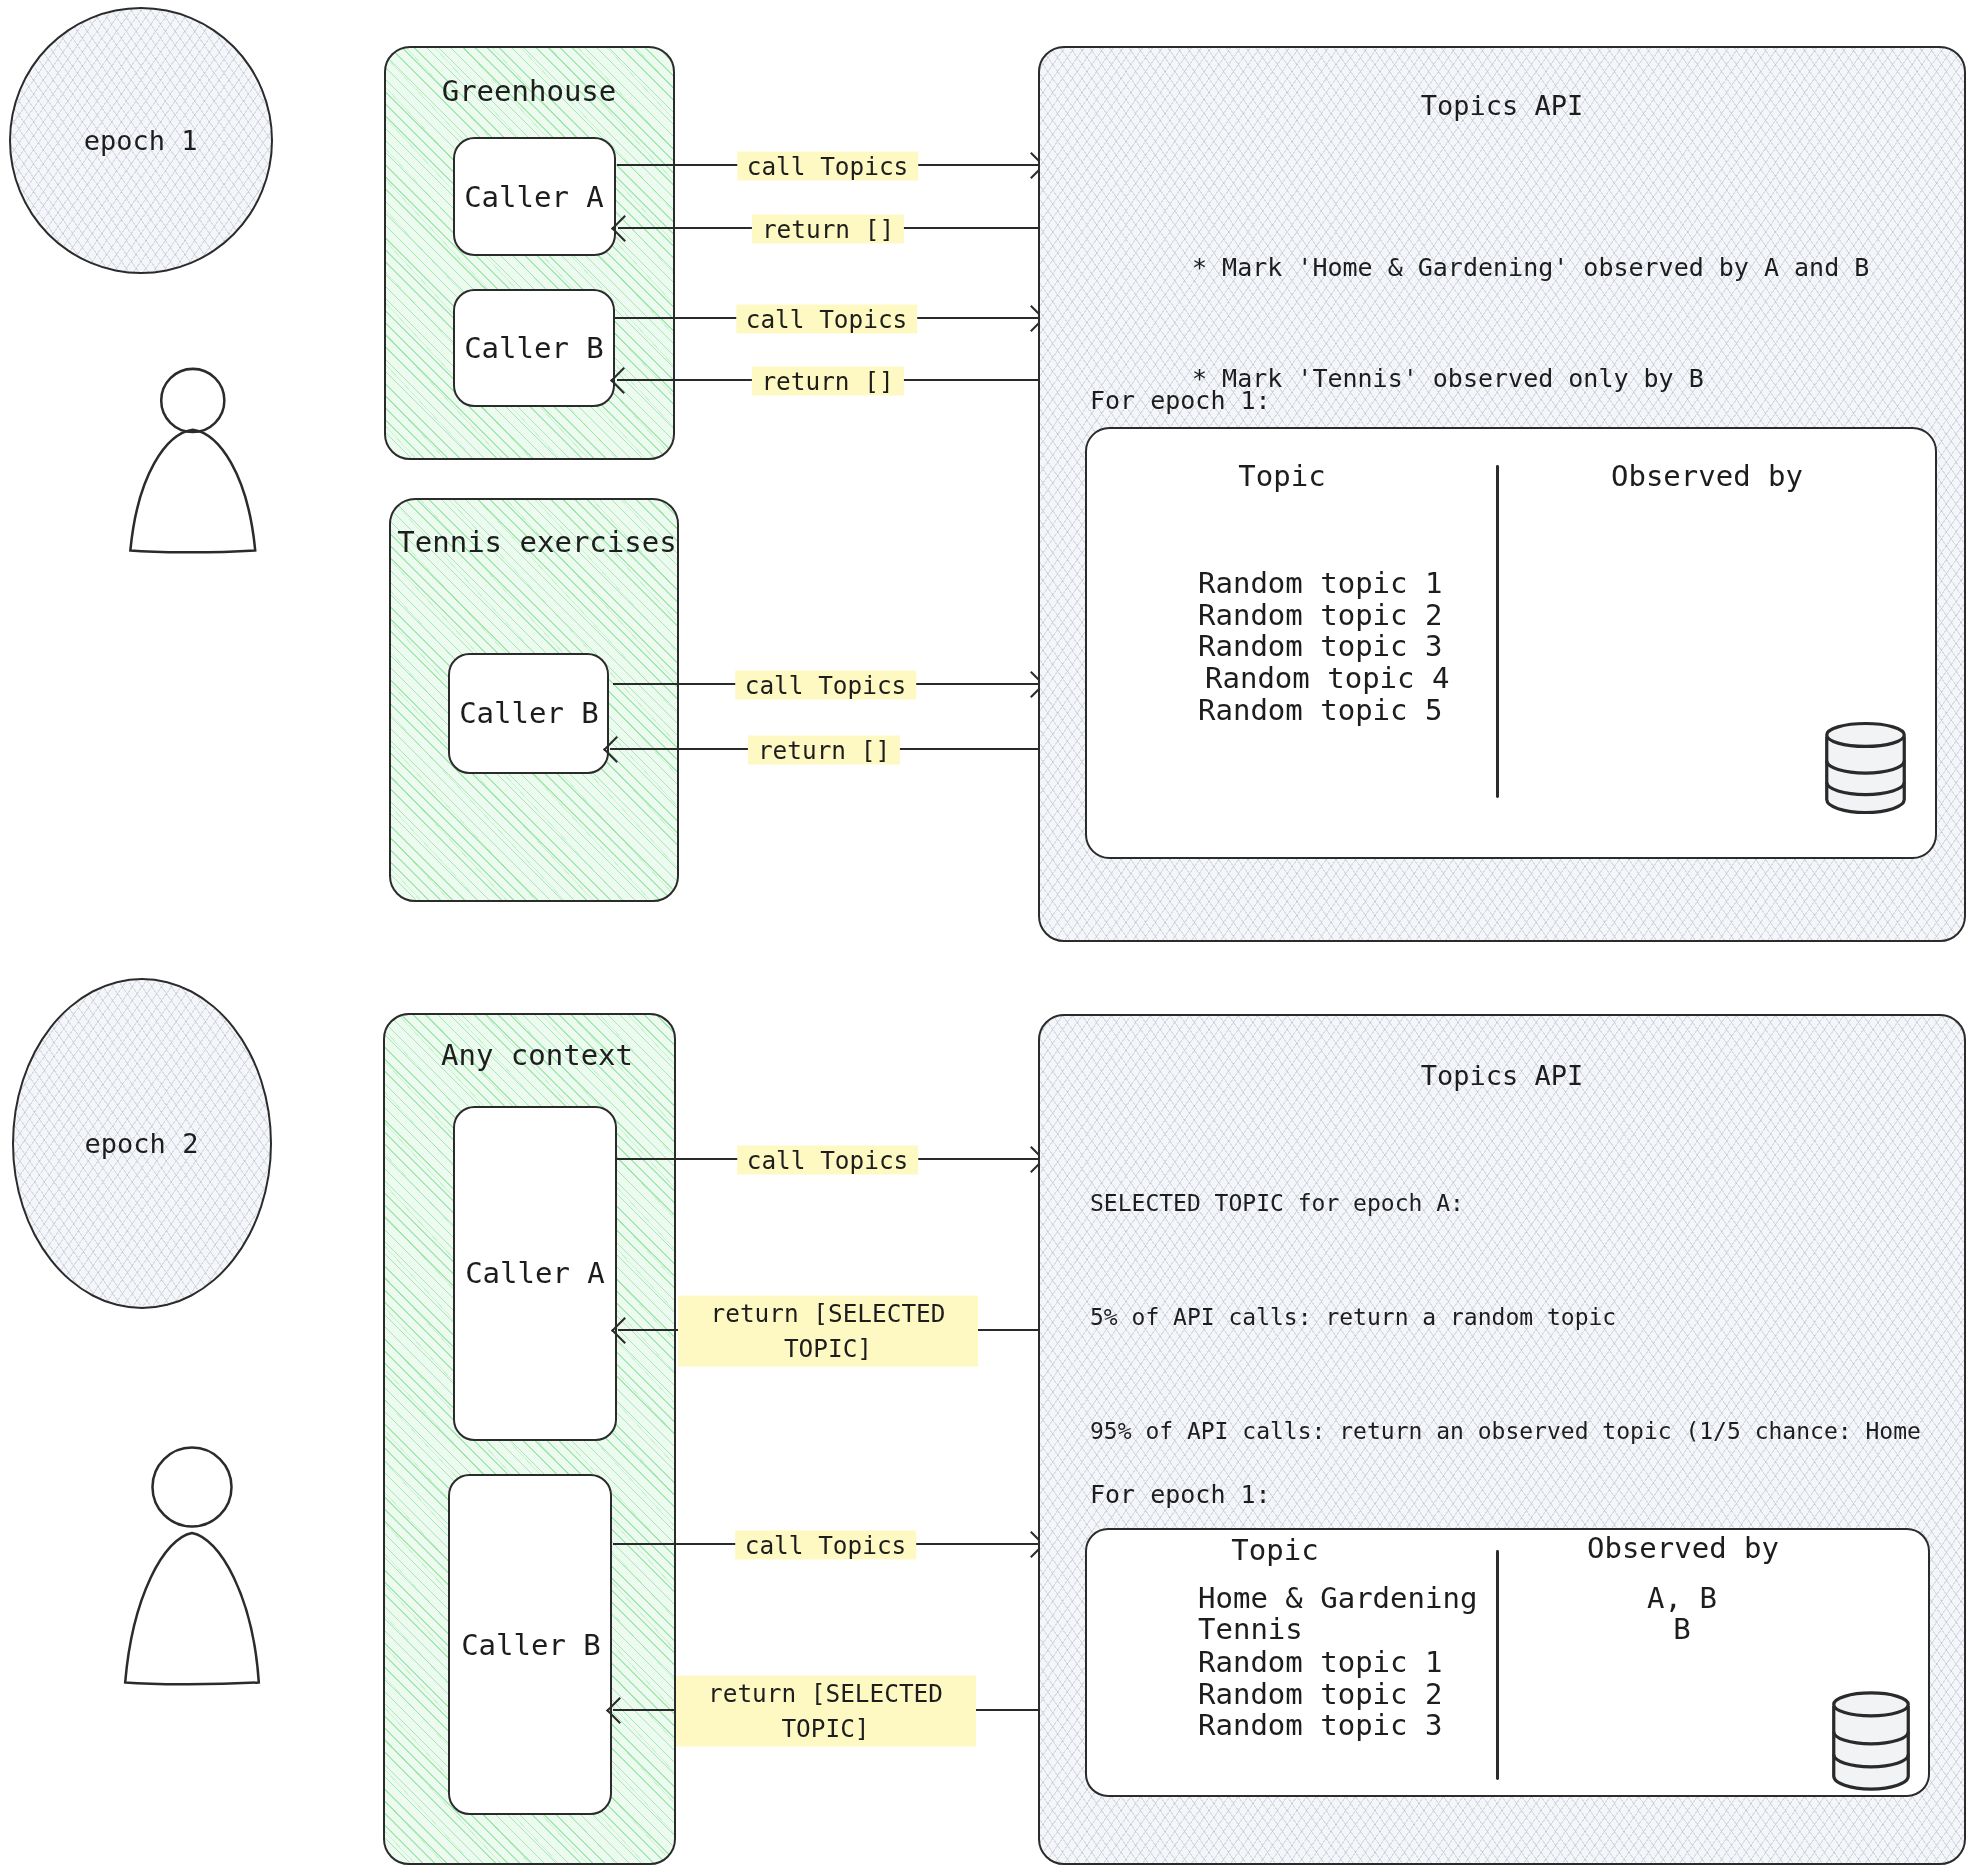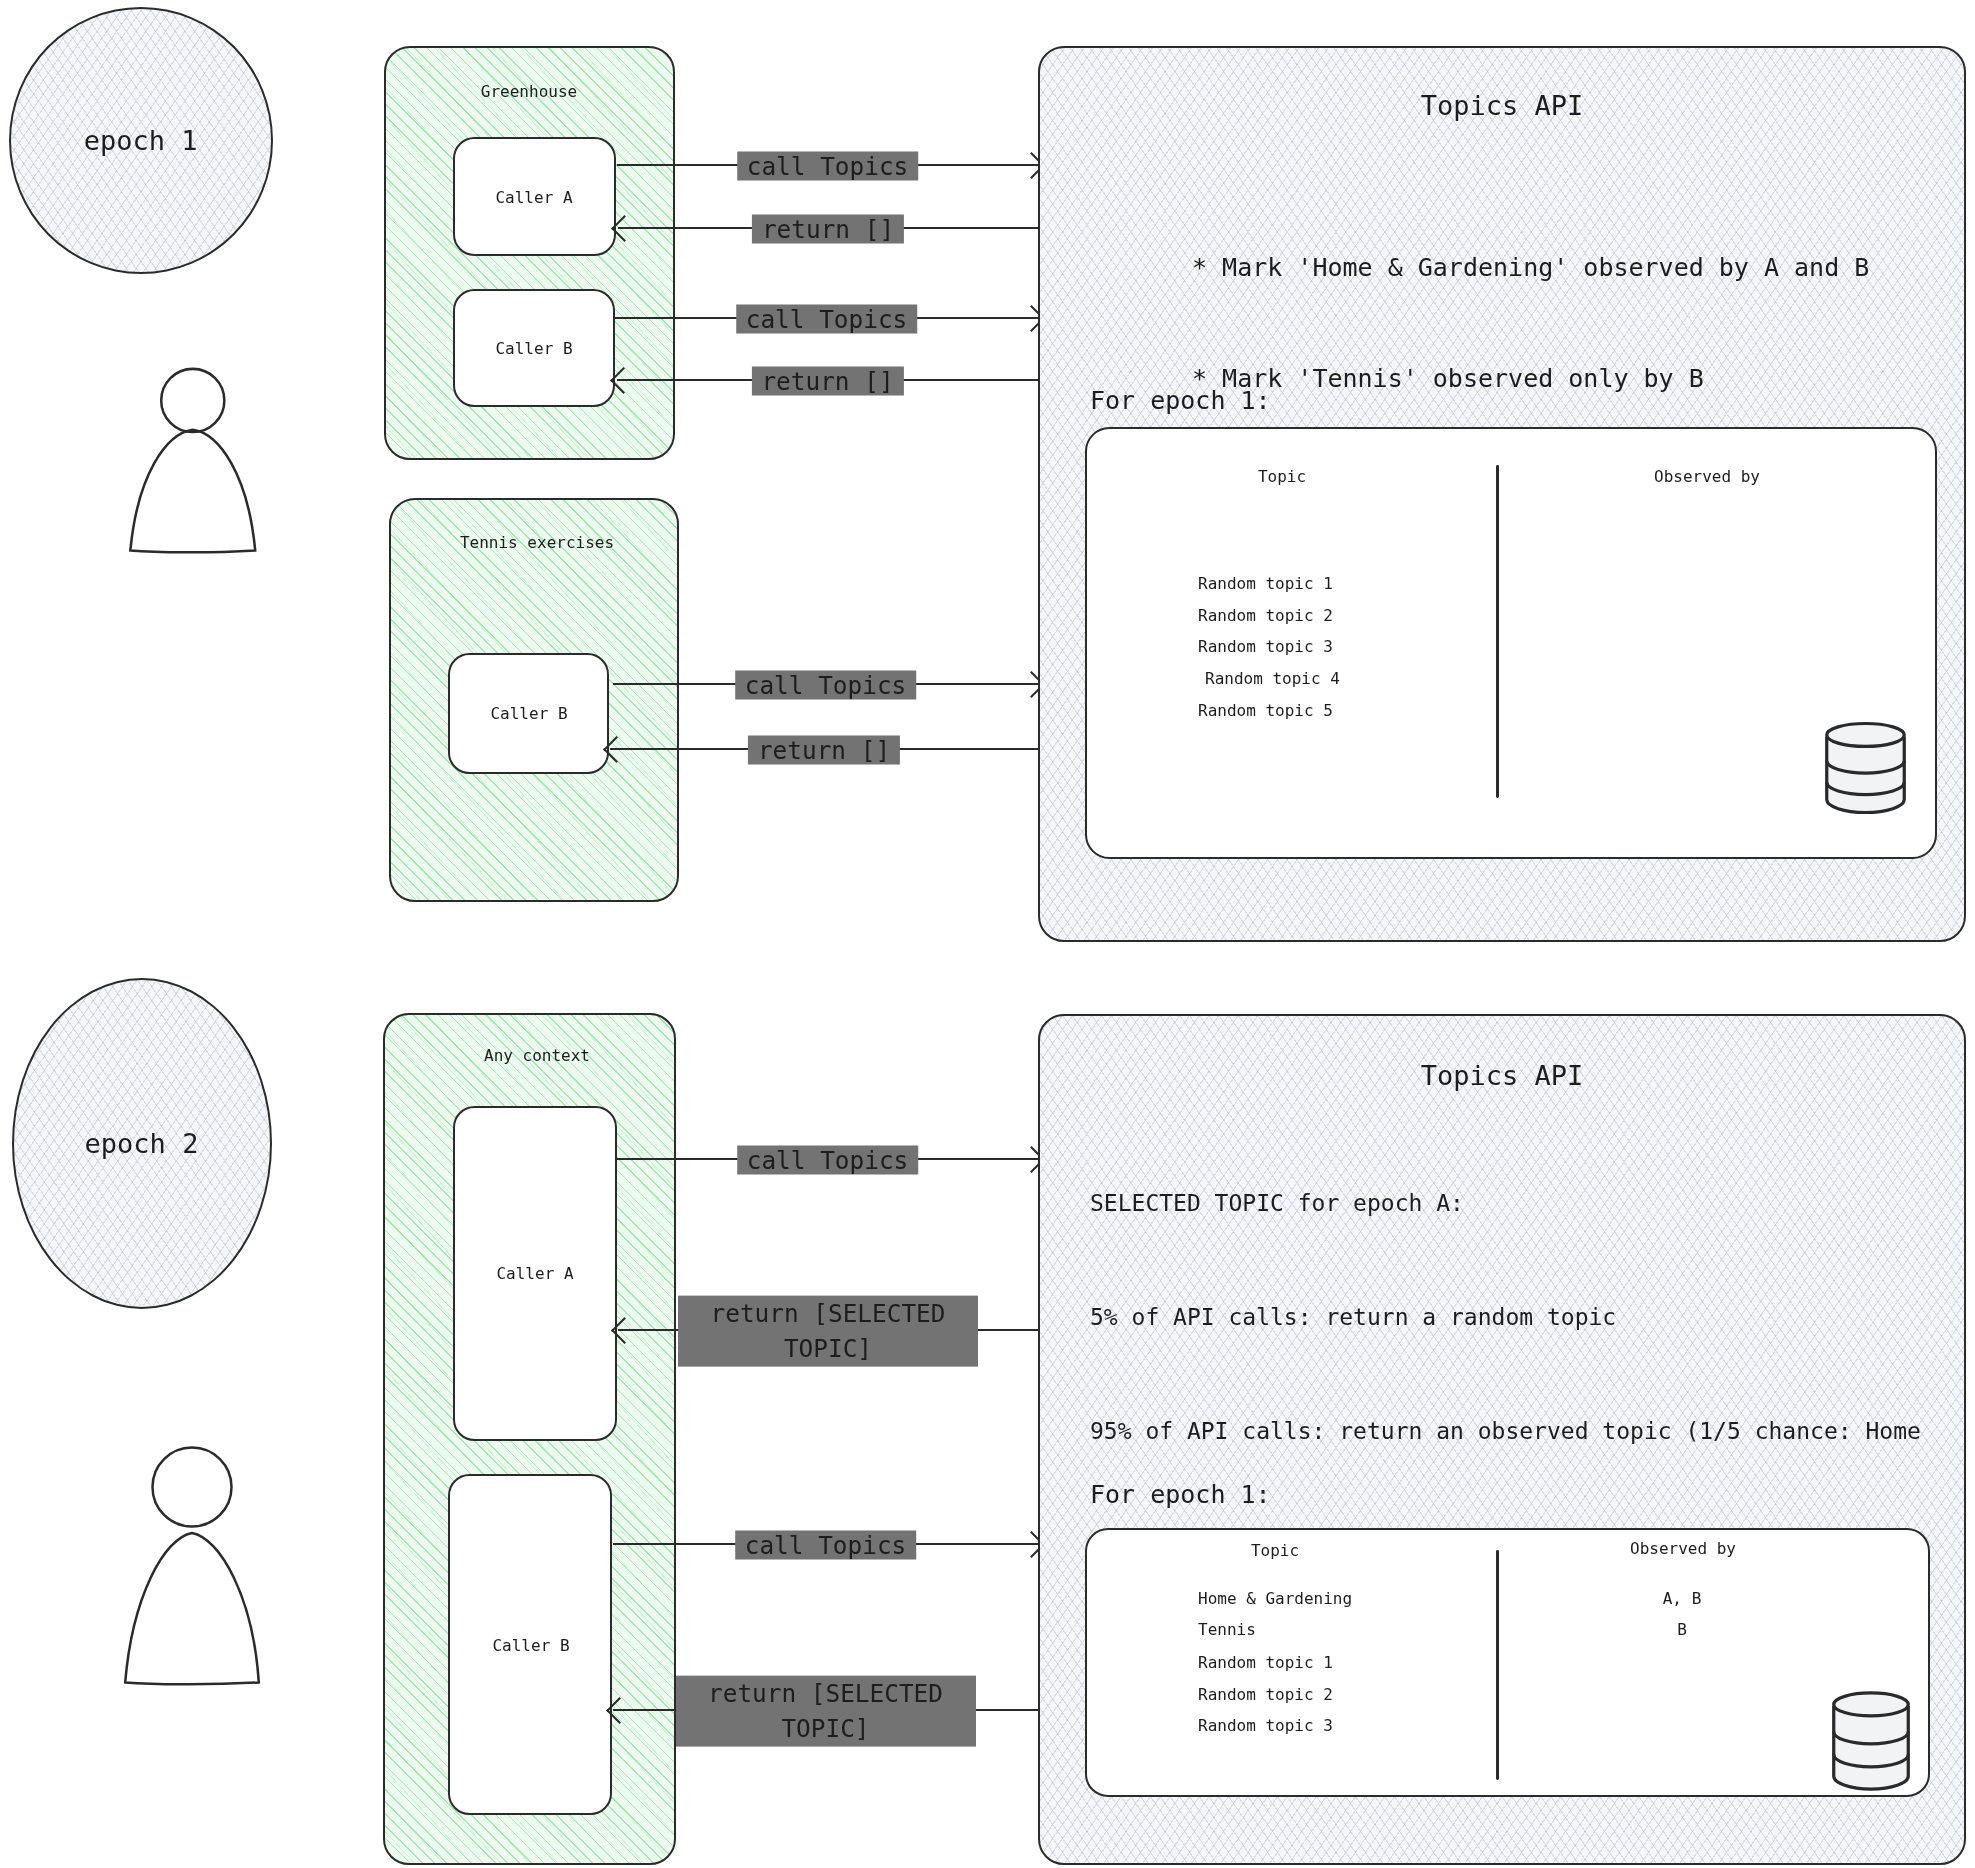--- a/index.html
+++ b/index.html
@@ -19,38 +19,38 @@
   .hatch-green {
     background-color:#edfaf0;
     background-image:
       repeating-linear-gradient(45deg, rgba(105,219,124,.55) 0 1.1px, transparent 1.1px 8.6px),
       repeating-linear-gradient(47deg, rgba(105,219,124,.25) 0 0.9px, transparent 0.9px 21px);
   }
   .box       { border:2.9px solid #2b2b2b; border-radius:26px; box-sizing:border-box; }
   .whitebox  { background:#ffffff; border:2.5px solid #2b2b2b; border-radius:21.5px; box-sizing:border-box; }
   .ellipse   { border:2.9px solid #2b2b2b; border-radius:50%; box-sizing:border-box;
                display:flex; align-items:center; justify-content:center; }
-  .t         { font-size:16px; white-space:pre; }
+  .t         { font-size:29px; white-space:pre; }
   .title     { font-size:27px; text-align:center; }
   
   .pos  { position:absolute; transform:translate(-50%,-50%); white-space:pre; }
   .posl { position:absolute; transform:translateY(-50%);     white-space:pre; }
   
   .arrow { position:absolute; height:0; border-top:2.2px solid #2a2a2a; }
   .arrow.right::after {
     content:""; position:absolute; right:-2.9px; top:-10.4px; width:17px; height:17px;
     border-top:2.2px solid #2a2a2a; border-right:2.2px solid #2a2a2a; transform:rotate(45deg);
   }
   .arrow.left::before {
     content:""; position:absolute; left:-2.9px; top:-10.4px; width:17px; height:17px;
     border-bottom:2.2px solid #2a2a2a; border-left:2.2px solid #2a2a2a; transform:rotate(45deg);
   }
   .alabel {
     position:absolute; left:50%; top:0; transform:translate(-50%,-50%);
-    background:#737373; padding:0 10px; font-size:24.4px; white-space:pre; text-align:center;
+    background:#fef9c3; padding:0 10px; font-size:24.4px; white-space:pre; text-align:center;
   }
   .alabel.two { white-space:normal; width:280px; line-height:1.45; }
   .vline { position:absolute; width:2.5px; background:#2b2b2b; border-radius:1.4px; }
   .policy { position:absolute; font-size:23px; line-height:38px; white-space:pre; }
   svg { display:block; }
 </style>
 </head>
 <body>
 
 <div id="canvas">

